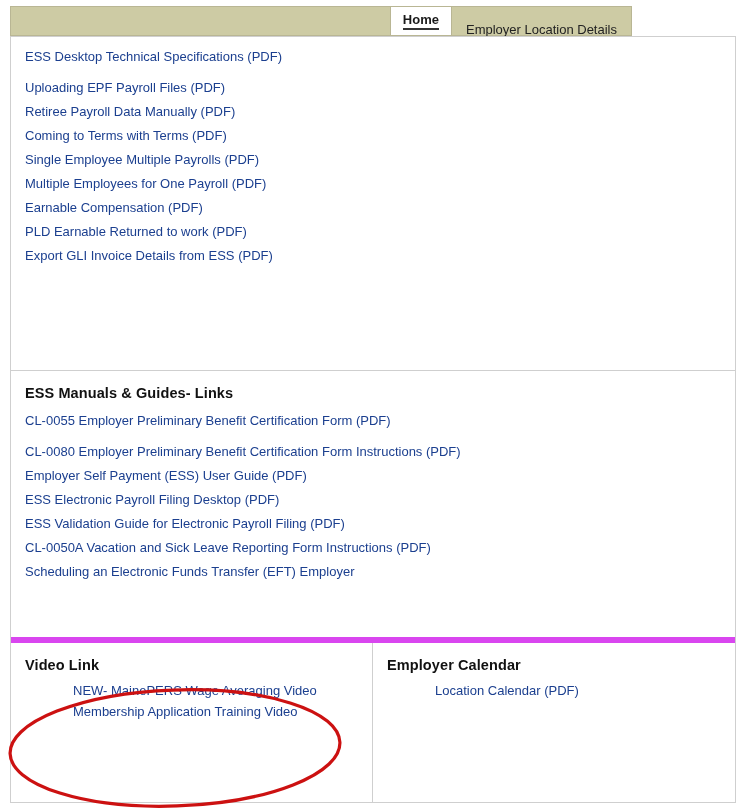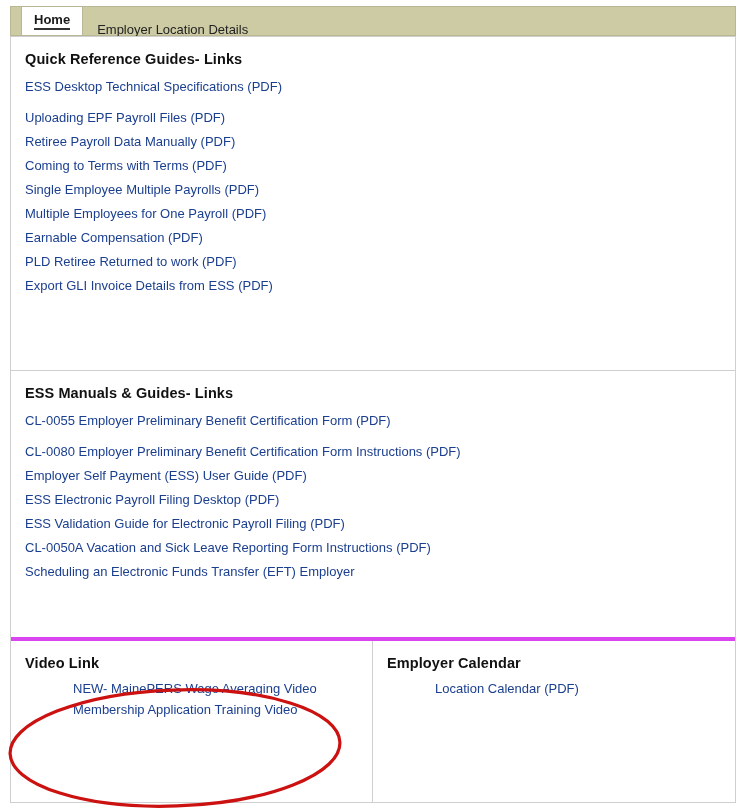--- a/index.html
+++ b/index.html
@@ -22,27 +22,28 @@
     width: 746px;
     height: 811px;
     background: #ffffff;
   }
 
   
   .tabbar {
     position: absolute;
     left: 10px;
     top: 6px;
-    width: 726px;
+    width: 622px;
     height: 30px;
     background: #cdcba4;
     border: 1px solid #b9b694;
     box-sizing: border-box;
     display: flex;
     align-items: stretch;
+    justify-content: flex-end;
   }
   .tab {
     display: flex;
     align-items: center;
     padding: 0 14px;
     font-size: 13px;
     color: #1a1a1a;
     cursor: pointer;
     background: transparent;
   }
@@ -104,21 +105,21 @@
   .link.first { margin-bottom: 16px; }
 
   
   .bottom {
     position: absolute;
     left: 0;
     top: 600px;
     width: 724px;
     height: 165px;
     display: flex;
-    border-top: 4px solid #d946ef;
+    border-top: 6px solid #d946ef;
     box-sizing: border-box;
   }
   .col {
     box-sizing: border-box;
     padding: 12px 14px;
   }
   .col-left {
     width: 362px;
     border-right: 1px solid #cfcfcf;
   }
@@ -148,29 +149,28 @@
       <span class="tab-label">Home</span>
     </div>
     <div class="tab inactive">
       <span class="tab-label">Employer Location Details</span>
     </div>
   </div>
 
   <div class="panel">
 
     <div class="section qrg">
-      <div class="section-title">Quick Reference Guides- Links</div>
       <a class="link first">ESS Desktop Technical Specifications (PDF)</a>
       <a class="link">Uploading EPF Payroll Files (PDF)</a>
       <a class="link">Retiree Payroll Data Manually (PDF)</a>
       <a class="link">Coming to Terms with Terms (PDF)</a>
       <a class="link">Single Employee Multiple Payrolls (PDF)</a>
       <a class="link">Multiple Employees for One Payroll (PDF)</a>
       <a class="link">Earnable Compensation (PDF)</a>
-      <a class="link">PLD Retiree Returned to work (PDF)</a>
+      <a class="link">PLD Earnable Returned to work (PDF)</a>
       <a class="link">Export GLI Invoice Details from ESS (PDF)</a>
     </div>
 
     <div class="section manuals">
       <div class="section-title">ESS Manuals &amp; Guides- Links</div>
       <a class="link first">CL-0055 Employer Preliminary Benefit Certification Form (PDF)</a>
       <a class="link">CL-0080 Employer Preliminary Benefit Certification Form Instructions (PDF)</a>
       <a class="link">Employer Self Payment (ESS) User Guide (PDF)</a>
       <a class="link">ESS Electronic Payroll Filing Desktop (PDF)</a>
       <a class="link">ESS Validation Guide for Electronic Payroll Filing (PDF)</a>

